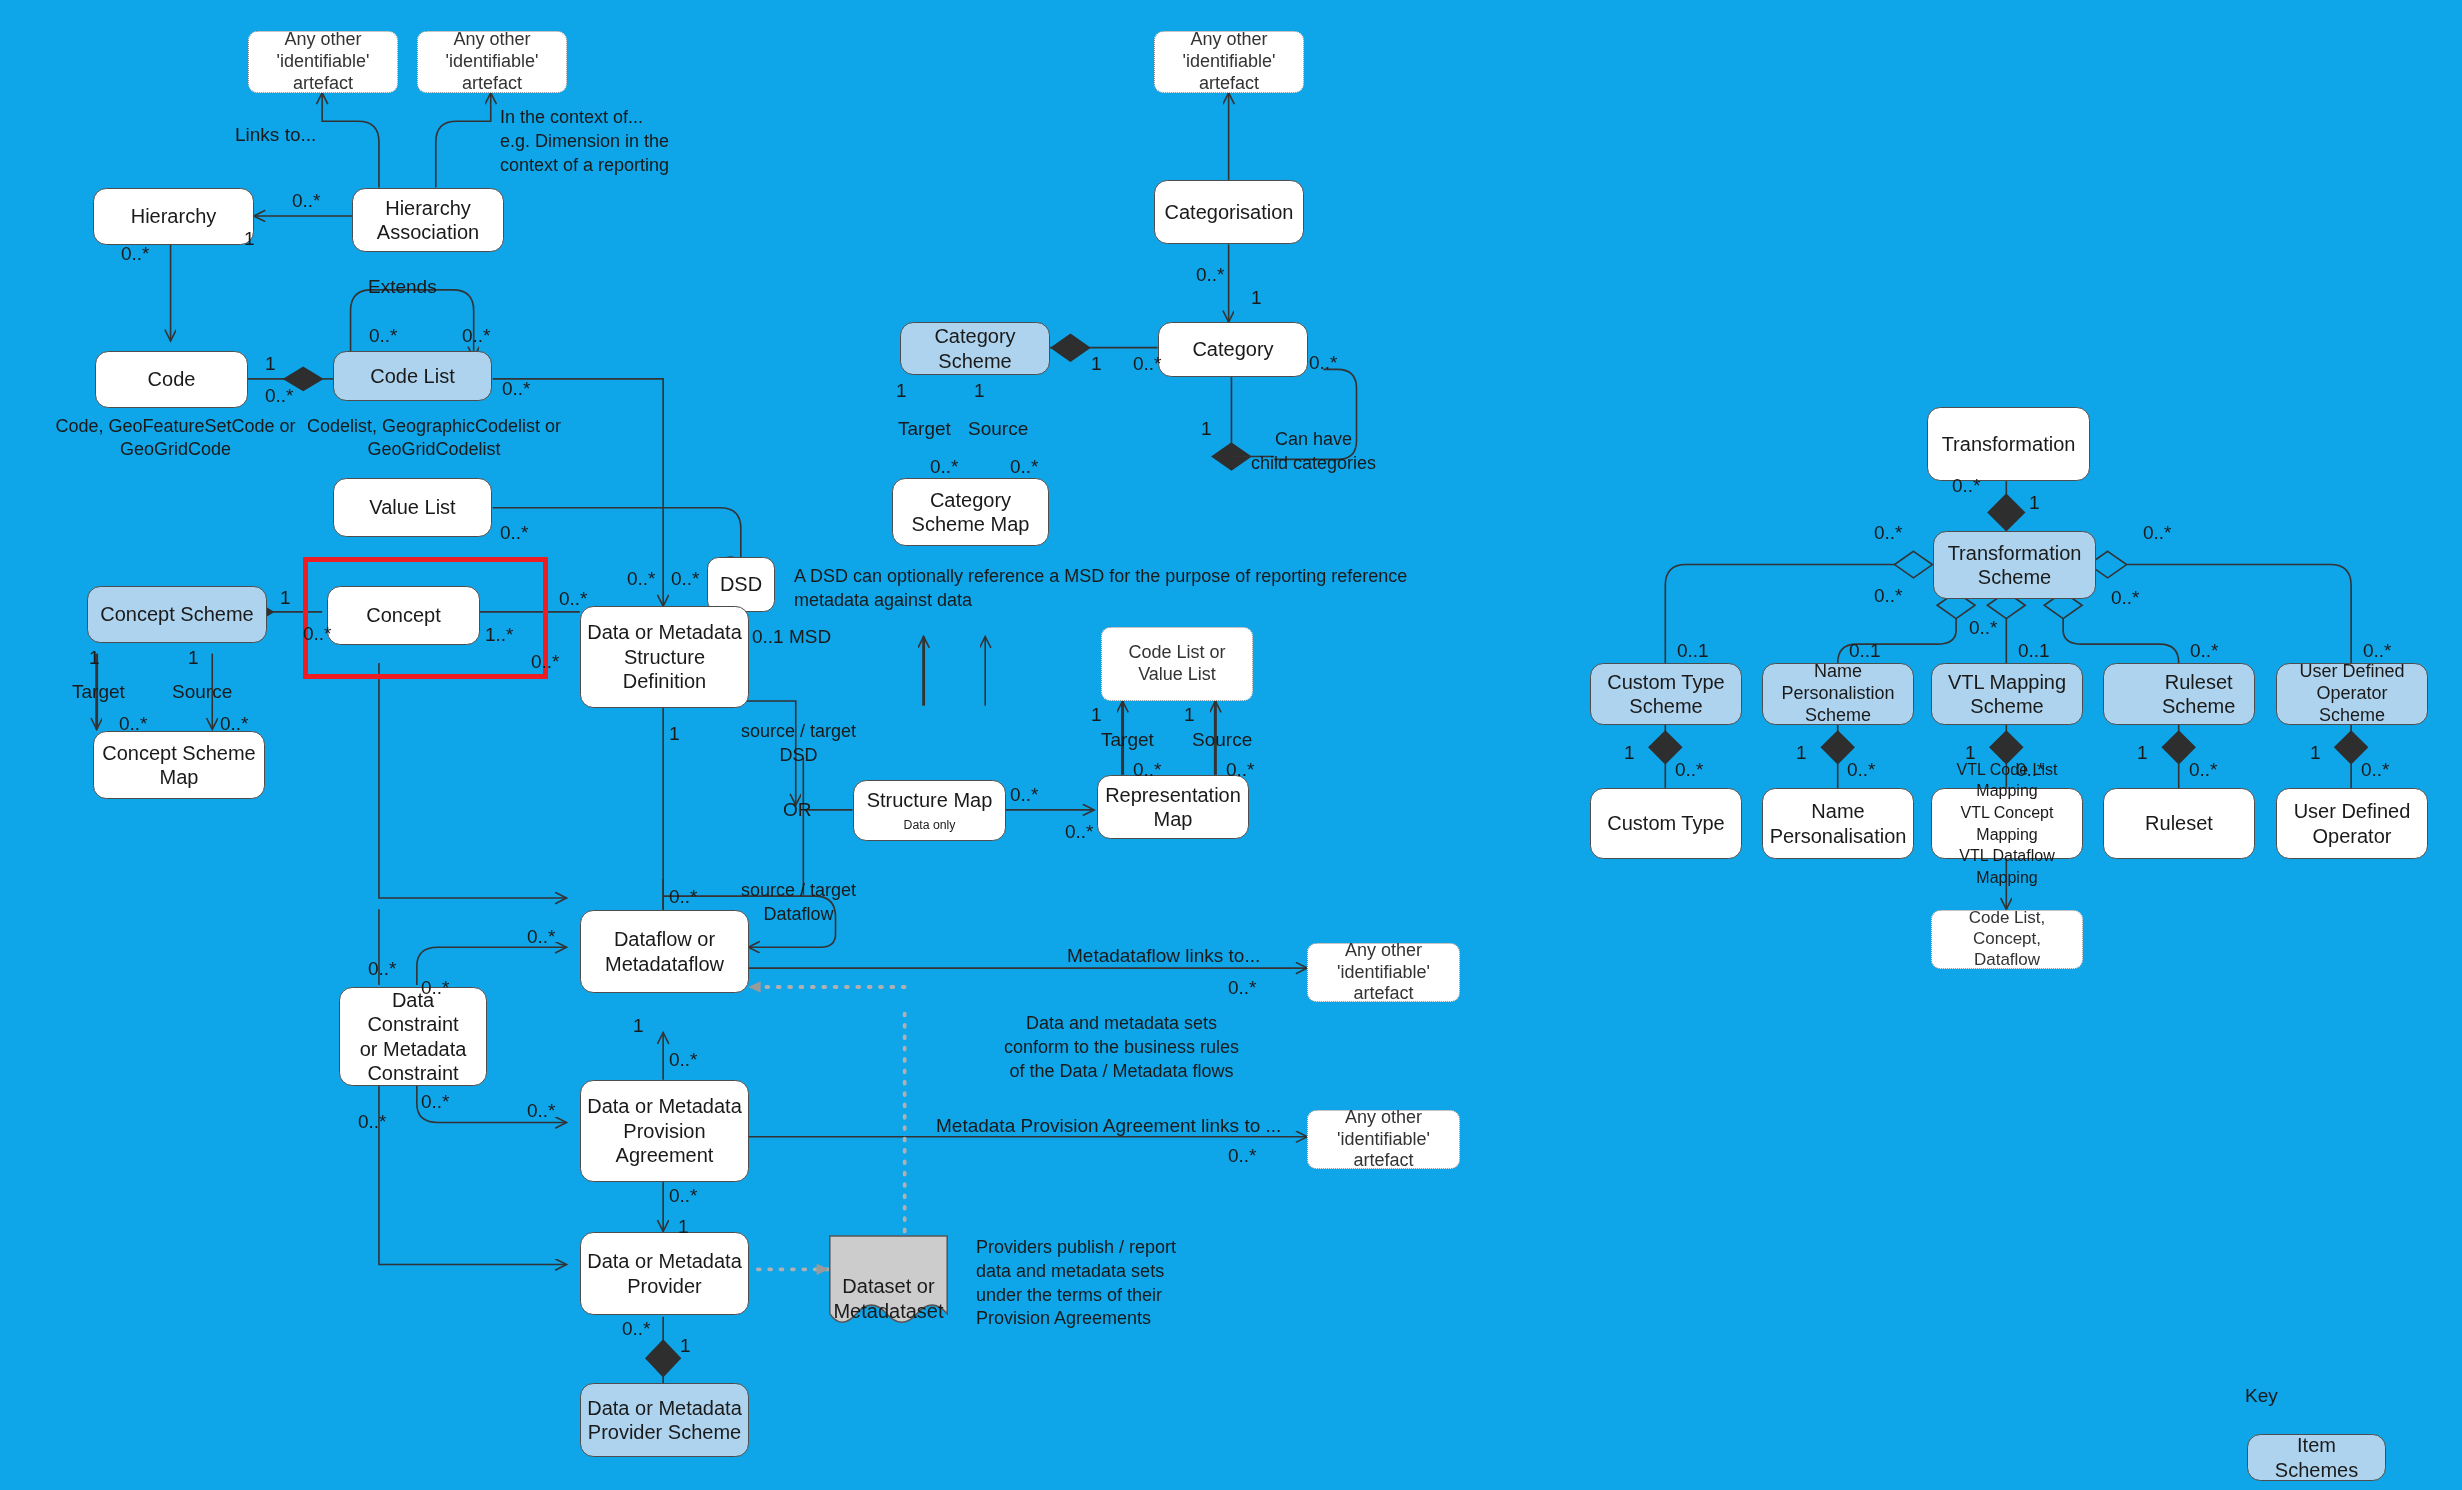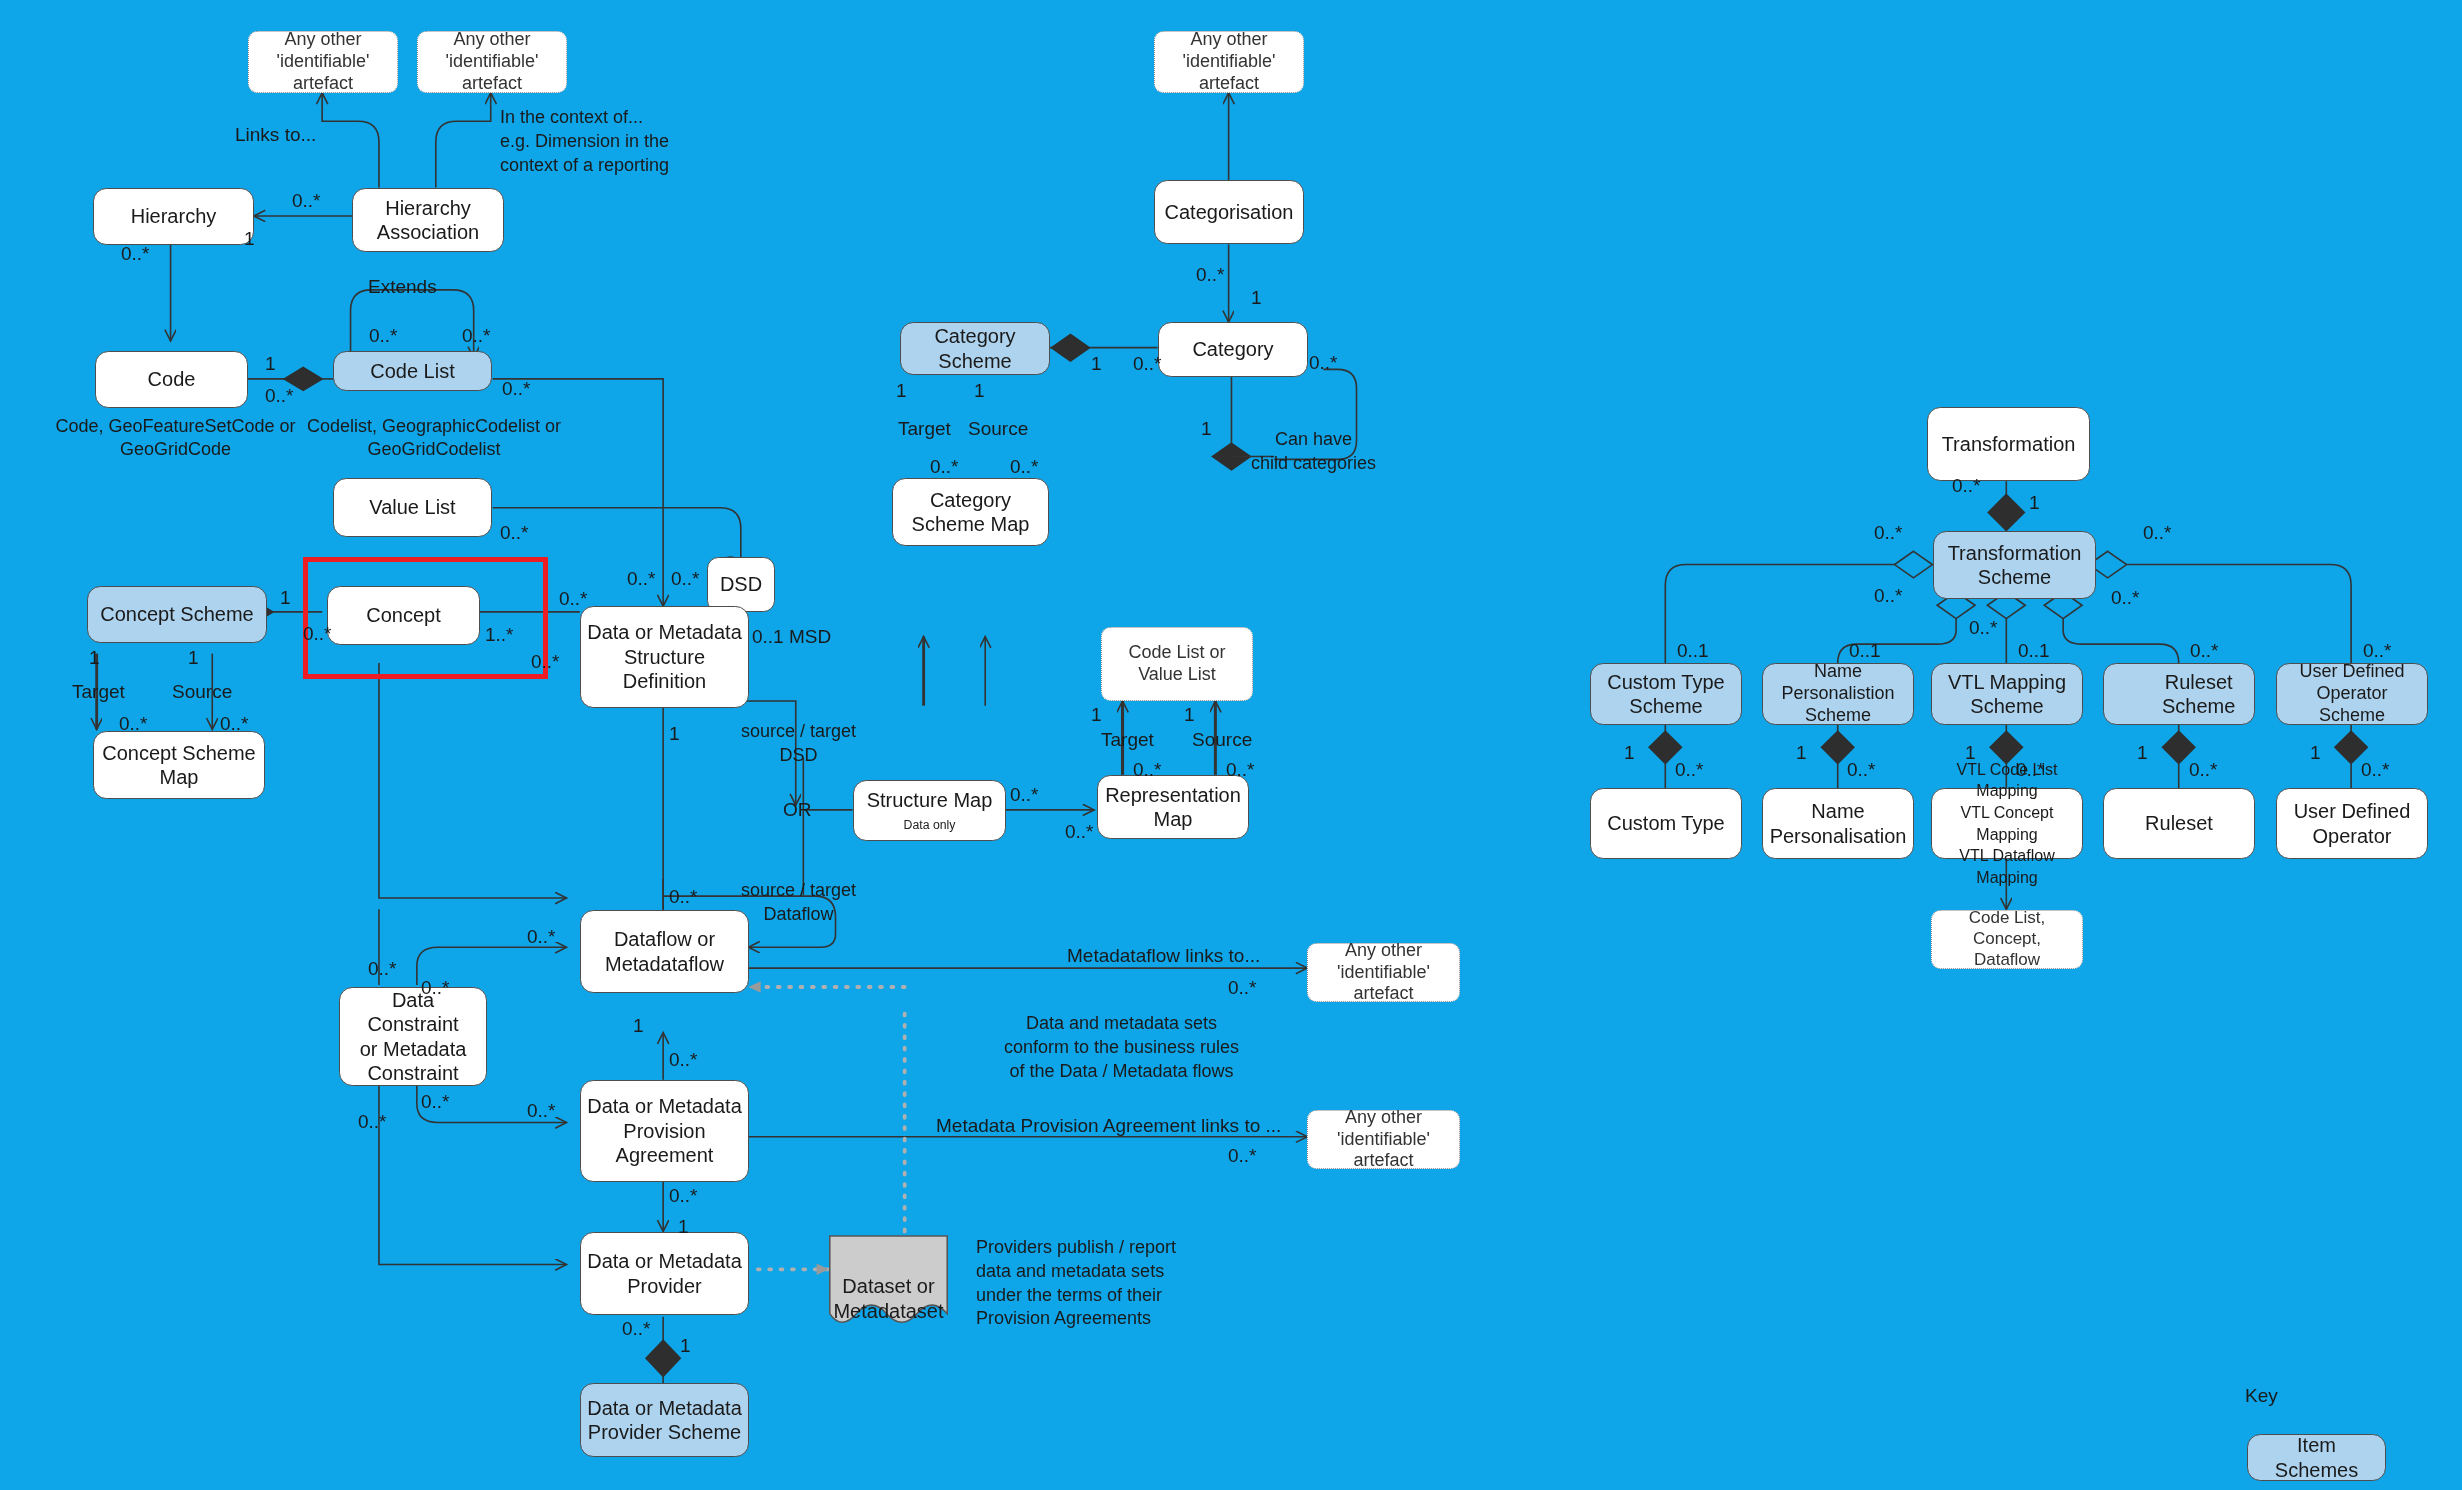--- a/index.html
+++ b/index.html
@@ -283,21 +283,21 @@
   <div class="label mult" style="left:292px; top:189px;">0..*</div>
   <div class="label mult" style="left:244px; top:227px;">1</div>
   <div class="label mult" style="left:121px; top:242px;">0..*</div>
 
   <div class="label" style="left:368px; top:275px;">Extends</div>
 
   <div class="node" style="left:95px; top:351px; width:153px; height:57px;">
     <span style="white-space:pre-line">Code</span>
   </div>
 
-  <div class="node scheme" style="left:333px; top:351px; width:159px; height:40px;">
+  <div class="node scheme" style="left:333px; top:351px; width:159px; height:50px;">
     <span style="white-space:pre-line">Code List</span>
   </div>
 
   <div class="label mult" style="left:265px; top:352px;">1</div>
   <div class="label mult" style="left:265px; top:384px;">0..*</div>
   <div class="label mult" style="left:369px; top:324px;">0..*</div>
   <div class="label mult" style="left:462px; top:324px;">0..*</div>
   <div class="label mult" style="left:502px; top:377px;">0..*</div>
 
   <div class="label caption" style="left:38px; top:415px; width:275px; white-space:pre-line;">Code, GeoFeatureSetCode or
@@ -340,20 +340,22 @@
 
   <div class="node" style="left:707px; top:557px; width:68px; height:55px; border-radius:11.4px;">
     <span style="white-space:pre-line">DSD</span>
   </div>
 
   <div class="node" style="left:580px; top:606px; width:169px; height:102px;">
     <span style="white-space:pre-line">Data or Metadata
 Structure Definition</span>
   </div>
 
+  <div class="label note" style="left:794px; top:565px; white-space:pre-line;">A DSD can optionally reference a MSD for the purpose of reporting reference
+metadata against data</div>
   <div class="label" style="left:752px; top:625px;">0..1 MSD</div>
 
   <div class="label mult" style="left:627px; top:567px;">0..*</div>
   <div class="label mult" style="left:671px; top:567px;">0..*</div>
   <div class="label mult" style="left:669px; top:722px;">1</div>
 
   <div class="label note" style="left:741px; top:720px; white-space:pre-line; text-align:center;">source / target
 DSD</div>
   <div class="label note" style="left:741px; top:879px; white-space:pre-line; text-align:center;">source / target
 Dataflow</div>

